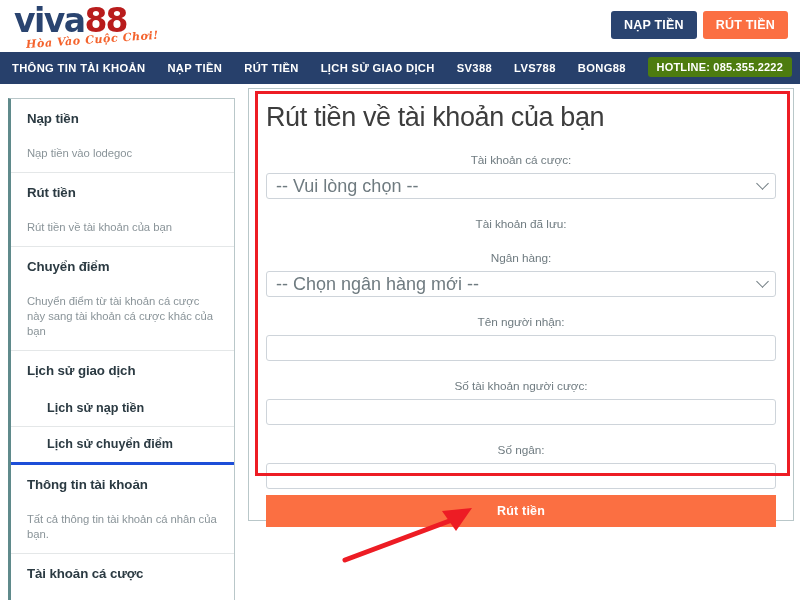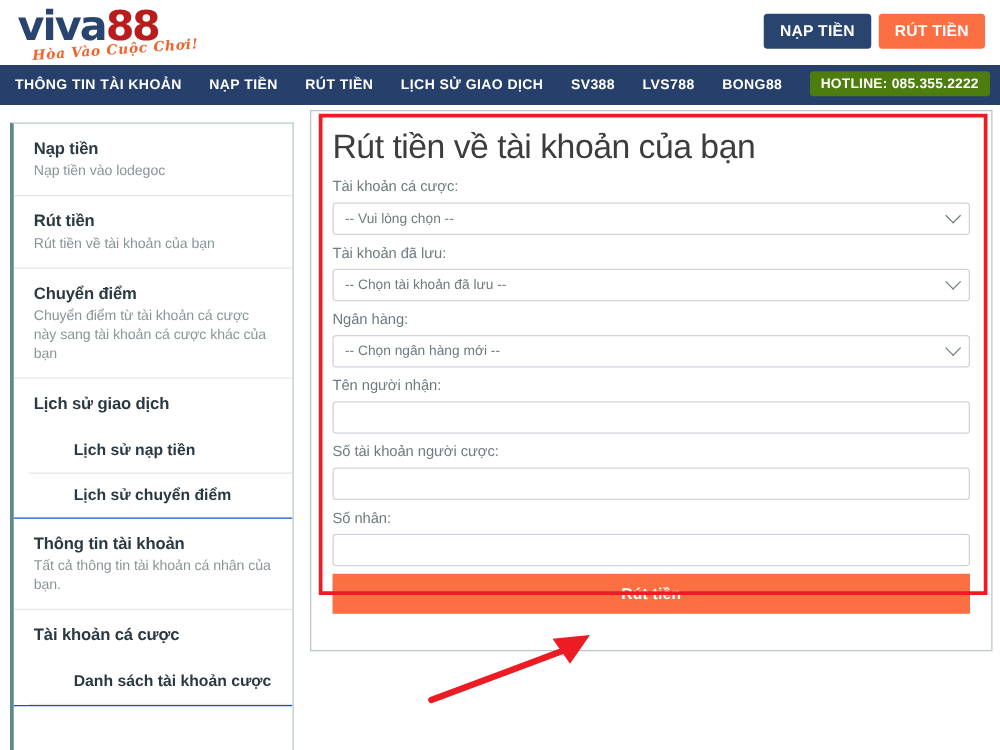--- a/index.html
+++ b/index.html
@@ -73,56 +73,56 @@
     overflow:hidden;
   }
   .side-block { padding:11px 14px 11px 16px; border-bottom:1px solid #e4e7e8; }
   .side-block:last-child { border-bottom:none; }
   .side-title {
     font-size:13.3px; font-weight:bold; color:#2b3a42;
     line-height:18px; letter-spacing:-.1px;
   }
   .side-desc {
     font-size:11.3px; color:#8a9499; line-height:15px;
-    margin-top:2px; letter-spacing:-.05px;
+    margin-top:18px; letter-spacing:-.05px;
   }
   .side-sub {
     padding:9px 14px 9px 36px;
     border-bottom:1px solid #e4e7e8;
     font-size:12.6px; font-weight:bold; color:#2b3a42;
     line-height:17px;
   }
   .side-sub.nodiv { border-bottom:none; }
-  .sub-group { border-bottom:1px solid #1d4ed8;padding-left:12px; }
+  .sub-group { border-bottom:3px solid #1d4ed8; }
 
   
   .main-panel {
     position:absolute; left:248px; top:88px; width:546px; height:433px;
     background:#ffffff; border:1px solid #b9c7c9;
   }
   .redbox {
     position:absolute; left:255px; top:91px; width:535px; height:385px;
     border:3px solid #ed1c24; pointer-events:none; z-index:5;
   }
   .form-inner { padding:10px 17px 0 17px; }
   .page-title {
     font-size:27px; color:#3d3d3d; font-weight:normal;
     line-height:36px; letter-spacing:-.4px; margin:0 0 4px 0;
   }
   .field-label {
     font-size:11.8px; color:#6f7b80; line-height:18px;
-    margin-top:5px; margin-bottom:4px; letter-spacing:-.05px;
+    margin-top:16px; margin-bottom:4px; letter-spacing:-.05px;text-align:center;
   }
   .field-ctl {
     position:relative; width:100%; height:26px;
     border:1px solid #ced4da; border-radius:3px; background:#fff;
   }
   .field-ctl .valtext {
     position:absolute; left:9px; top:0; line-height:24px;
-    font-size:11px; color:#6f7b80; white-space:nowrap;
+    font-size:18px; color:#6f7b80; white-space:nowrap;
   }
   .chev {
     position:absolute; right:8px; top:7px; width:9px; height:9px;
     border-right:1.6px solid #6f7b80; border-bottom:1.6px solid #6f7b80;
     transform: rotate(45deg); margin-top:-2px;
   }
   .text-ctl {
     width:100%; height:26px;
     border:1px solid #ced4da; border-radius:3px; background:#fff;
     font-size:11.8px; color:#3d3d3d; padding:0 8px;
@@ -214,38 +214,34 @@
 
       <h1 class="page-title">Rút tiền về tài khoản của bạn</h1>
 
       <div class="field-label">Tài khoản cá cược:</div>
       <div class="field-ctl">
         <span class="valtext">-- Vui lòng chọn --</span>
         <span class="chev"></span>
       </div>
 
       <div class="field-label">Tài khoản đã lưu:</div>
-      <div class="field-ctl">
-        <span class="valtext">-- Chọn tài khoản đã lưu --</span>
-        <span class="chev"></span>
-      </div>
 
       <div class="field-label">Ngân hàng:</div>
       <div class="field-ctl">
         <span class="valtext">-- Chọn ngân hàng mới --</span>
         <span class="chev"></span>
       </div>
 
       <div class="field-label">Tên người nhận:</div>
       <input class="text-ctl" type="text" placeholder="" style="">
 
       <div class="field-label">Số tài khoản người cược:</div>
       <input class="text-ctl" type="text" placeholder="" style="">
 
-      <div class="field-label">Số nhân:</div>
+      <div class="field-label">Số ngân:</div>
       <input class="text-ctl" type="text" placeholder="" style="">
 
     </div>
 
     <div class="submit-wrap">
       <button class="submit-btn">Rút tiền</button>
     </div>
   </div>
 
   <div class="redbox"></div>

